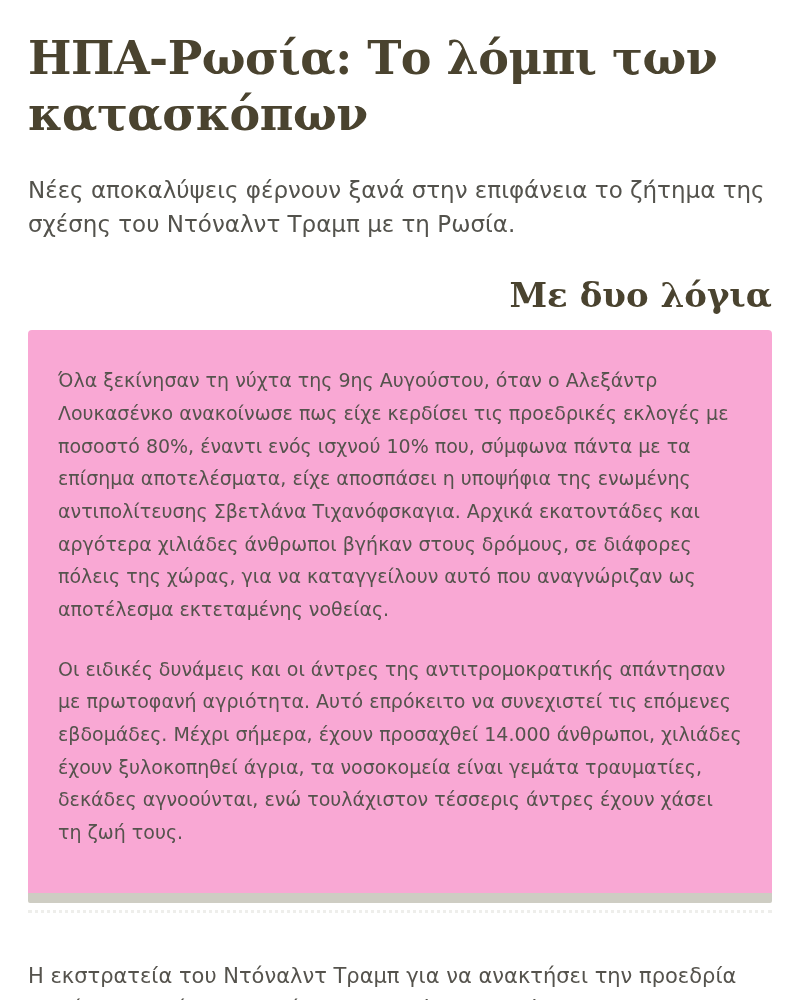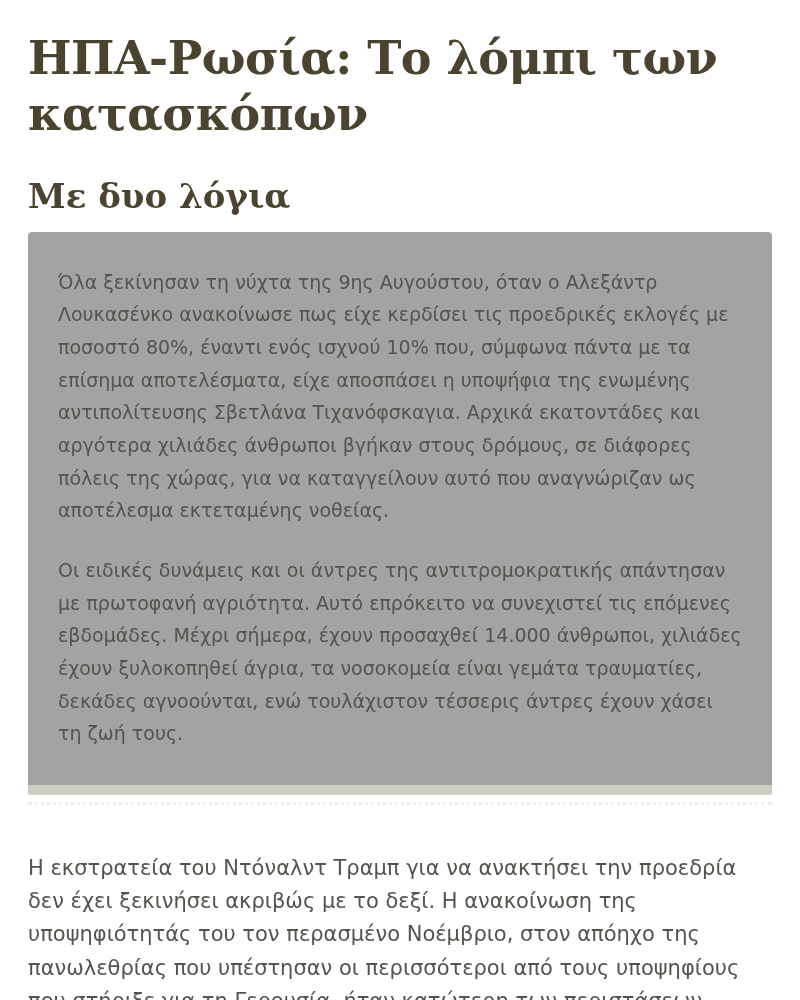--- a/index.html
+++ b/index.html
@@ -36,27 +36,28 @@
     color: #53524c;
   }
 
   .section-heading {
     font-family: "DejaVu Serif", "Liberation Serif", serif;
     font-weight: bold;
     font-size: 34px;
     line-height: 1.1;
     color: #4a432f;
     margin-top: 36px;
+    text-align: right;
   }
 
   .summary-box {
     margin-top: 16px;
-    background: #a3a3a3;
+    background: #f9a8d4;
     border-radius: 4px 4px 0 0;
-    padding: 34px 30px 31px 30px;
+    padding: 34px 30px 40px 30px;
   }
 
   .summary-box p {
     font-size: 19px;
     line-height: 1.72;
     color: #55534d;
     margin-bottom: 27px;
   }
 
   .summary-box p:last-child { margin-bottom: 4px; }
@@ -80,20 +81,21 @@
     color: #55534d;
   }
 </style>
 </head>
 <body>
 
 <div class="article">
 
   <h1 class="article-title">ΗΠΑ-Ρωσία: Το λόμπι των κατασκόπων</h1>
 
+  <p class="article-subtitle">Νέες αποκαλύψεις φέρνουν ξανά στην επιφάνεια το ζήτημα της σχέσης του Ντόναλντ Τραμπ με τη Ρωσία.</p>
 
   <h2 class="section-heading">Με δυο λόγια</h2>
 
   <div class="summary-box">
     <p>Όλα ξεκίνησαν τη νύχτα της 9ης Αυγούστου, όταν ο Αλεξάντρ Λουκασένκο ανακοίνωσε πως είχε κερδίσει τις προεδρικές εκλογές με ποσοστό 80%, έναντι ενός ισχνού 10% που, σύμφωνα πάντα με τα επίσημα αποτελέσματα, είχε αποσπάσει η υποψήφια της ενωμένης αντιπολίτευσης Σβετλάνα Τιχανόφσκαγια. Αρχικά εκατοντάδες και αργότερα χιλιάδες άνθρωποι βγήκαν στους δρόμους, σε διάφορες πόλεις της χώρας, για να καταγγείλουν αυτό που αναγνώριζαν ως αποτέλεσμα εκτεταμένης νοθείας.</p>
     <p>Οι ειδικές δυνάμεις και οι άντρες της αντιτρομοκρατικής απάντησαν με πρωτοφανή αγριότητα. Αυτό επρόκειτο να συνεχιστεί τις επόμενες εβδομάδες. Μέχρι σήμερα, έχουν προσαχθεί 14.000 άνθρωποι, χιλιάδες έχουν ξυλοκοπηθεί άγρια, τα νοσοκομεία είναι γεμάτα τραυματίες, δεκάδες αγνοούνται, ενώ τουλάχιστον τέσσερις άντρες έχουν χάσει τη ζωή τους.</p>
   </div>
 
   <div class="summary-box-bottom-bar"></div>
 

